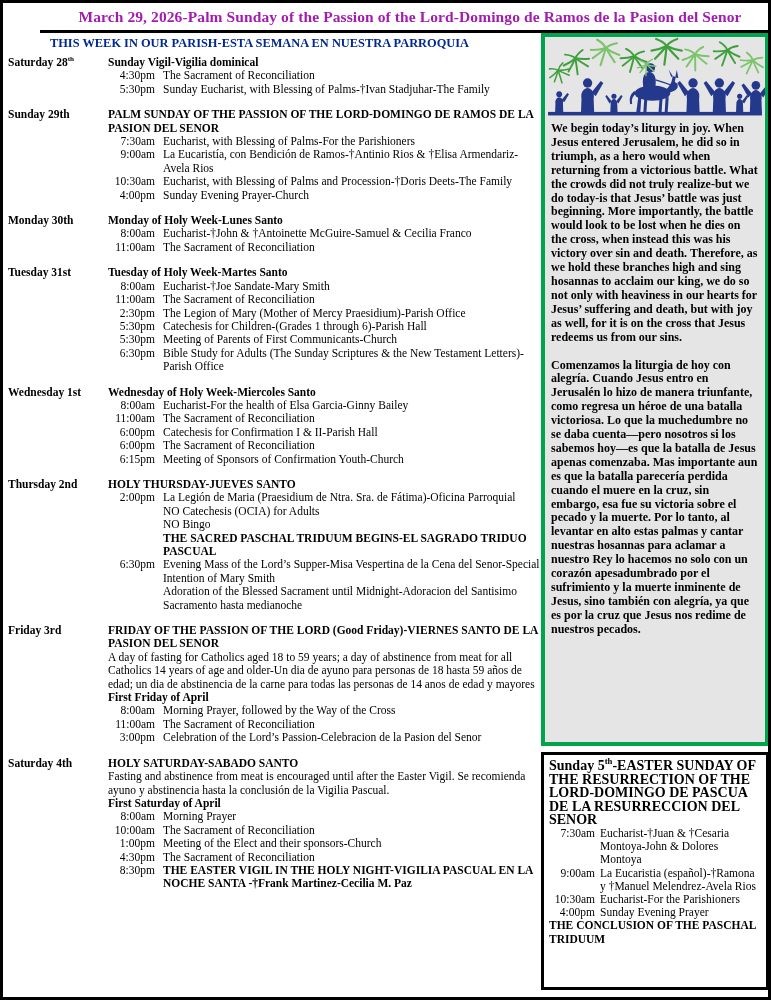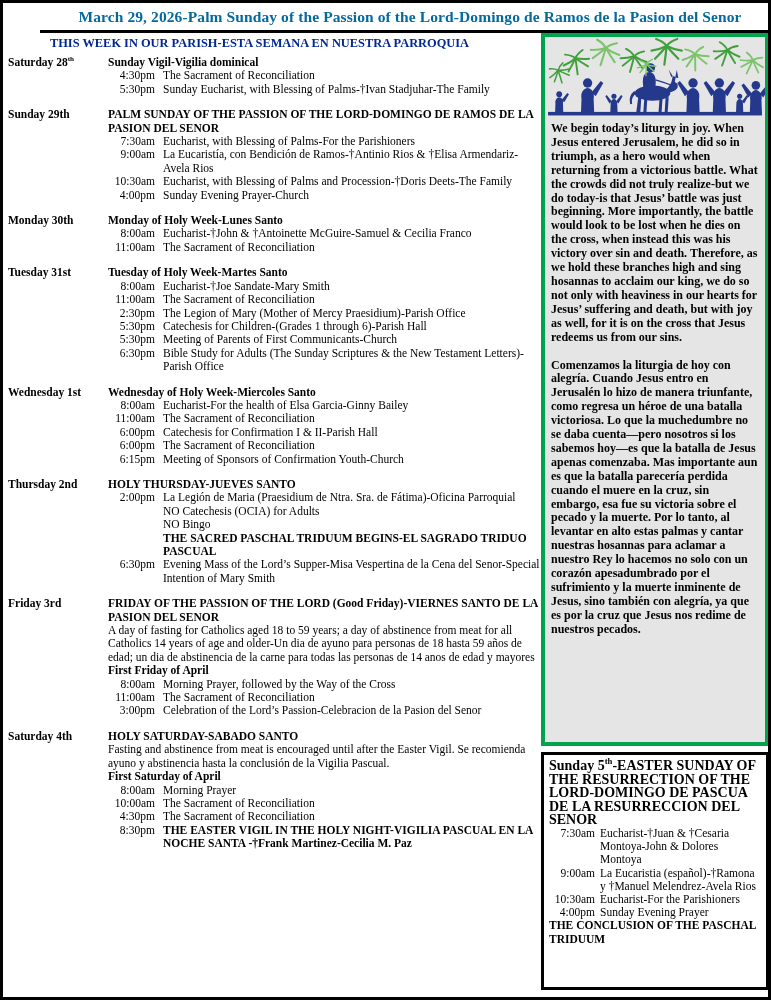--- a/index.html
+++ b/index.html
@@ -5,21 +5,21 @@
   * { box-sizing: border-box; }
   html,body { margin:0; padding:0; background:#e8e8e8; }
   .page {
     width:771px; height:1000px; background:#fff;
     border:3px solid #000; position:relative; margin:0 auto;
     font-family:"Liberation Serif","DejaVu Serif",serif; color:#000;
     overflow:hidden;
   }
   .title-bar {
     text-align:center; font-weight:bold; font-size:15.5px;
-    color:#0369a1; padding:5px 4px 4px 16px; border-bottom:3px solid #000;
+    color:#a21caf; padding:5px 4px 4px 16px; border-bottom:3px solid #000;
     letter-spacing:0.1px;
     margin-left:37px;
   }
   .content { position:relative; height:960px; }
 
   
   .left-col { position:absolute; left:5px; top:3px; width:533px; }
   .week-heading {
     text-align:center; font-weight:bold; 
     color:#002892; font-size:12.4px; margin:0 30px 5px 0;
@@ -181,20 +181,21 @@
                 <div class="time">2:00pm</div>
                 <div class="desc">La Legión de Maria (Praesidium de Ntra. Sra. de Fátima)-Oficina Parroquial</div>
               </div>
               <div class="row note">NO Catechesis (OCIA) for Adults</div>
               <div class="row note">NO Bingo</div>
               <div class="row bold_note">THE SACRED PASCHAL TRIDUUM BEGINS-EL SAGRADO TRIDUO PASCUAL</div>
               <div class="row event">
                 <div class="time">6:30pm</div>
                 <div class="desc">Evening Mass of the Lord’s Supper-Misa Vespertina de la Cena del Senor-Special Intention of Mary Smith</div>
               </div>
+              <div class="row note">Adoration of the Blessed Sacrament until Midnight-Adoracion del Santisimo Sacramento hasta medianoche</div>
             </div>
           </div>
           <div class="day-section">
             <div class="day-label">Friday 3rd</div>
             <div class="day-rows">
               <div class="row heading">FRIDAY OF THE PASSION OF THE LORD (Good Friday)-VIERNES SANTO DE LA PASION DEL SENOR</div>
               <div class="row text">A day of fasting for Catholics aged 18 to 59 years; a day of abstinence from meat for all Catholics 14 years of age and older-Un dia de ayuno para personas de 18 hasta 59 años de edad; un dia de abstinencia de la carne para todas las personas de 14 anos de edad y mayores</div>
               <div class="row bold_text">First Friday of April</div>
               <div class="row event">
                 <div class="time">8:00am</div>
@@ -216,20 +217,24 @@
               <div class="row heading">HOLY SATURDAY-SABADO SANTO</div>
               <div class="row text">Fasting and abstinence from meat is encouraged until after the Easter Vigil. Se recomienda ayuno y abstinencia hasta la conclusión de la Vigilia Pascual.</div>
               <div class="row bold_text">First Saturday of April</div>
               <div class="row event">
                 <div class="time">8:00am</div>
                 <div class="desc">Morning Prayer</div>
               </div>
               <div class="row event">
                 <div class="time">10:00am</div>
                 <div class="desc">The Sacrament of Reconciliation</div>
+              </div>
+              <div class="row event">
+                <div class="time">1:00pm</div>
+                <div class="desc">Meeting of the Elect and their sponsors-Church</div>
               </div>
               <div class="row event">
                 <div class="time">4:30pm</div>
                 <div class="desc">The Sacrament of Reconciliation</div>
               </div>
               <div class="row event">
                 <div class="time">8:30pm</div>
                 <div class="desc bold">THE EASTER VIGIL IN THE HOLY NIGHT-VIGILIA PASCUAL EN LA NOCHE SANTA -†Frank Martinez-Cecilia M. Paz</div>
               </div>
             </div>

